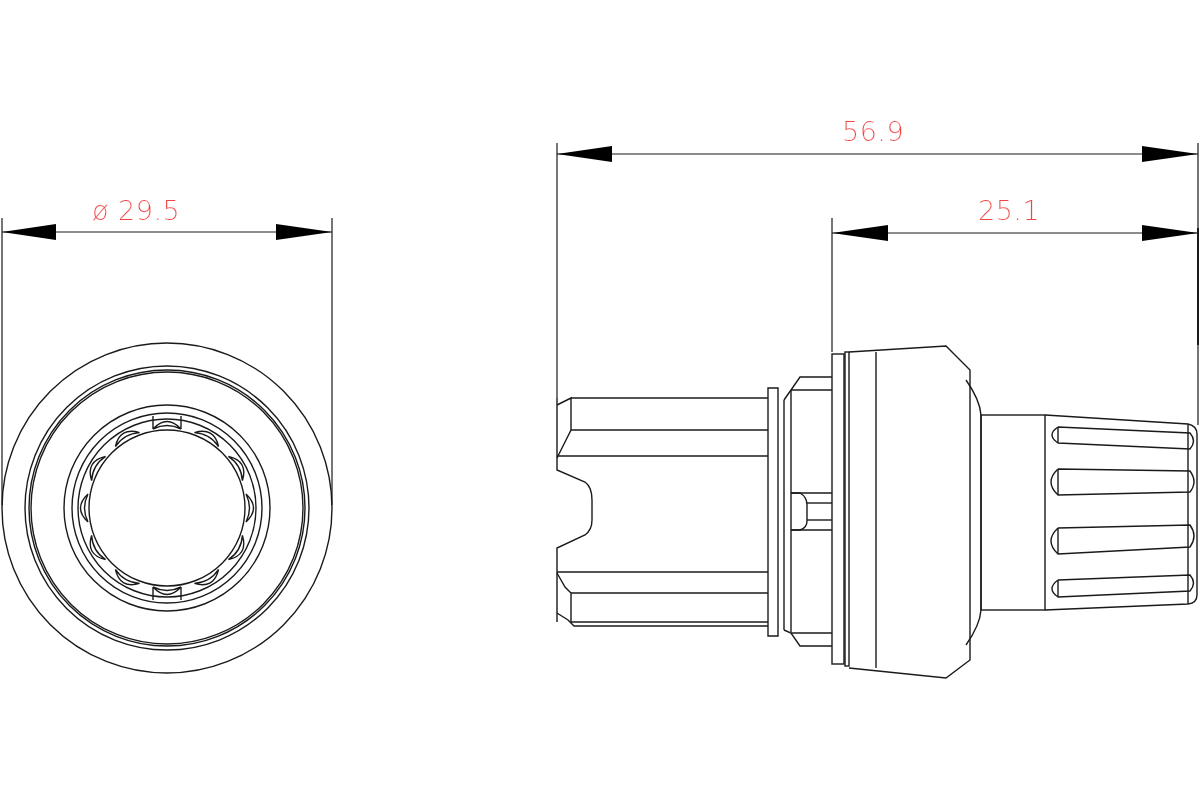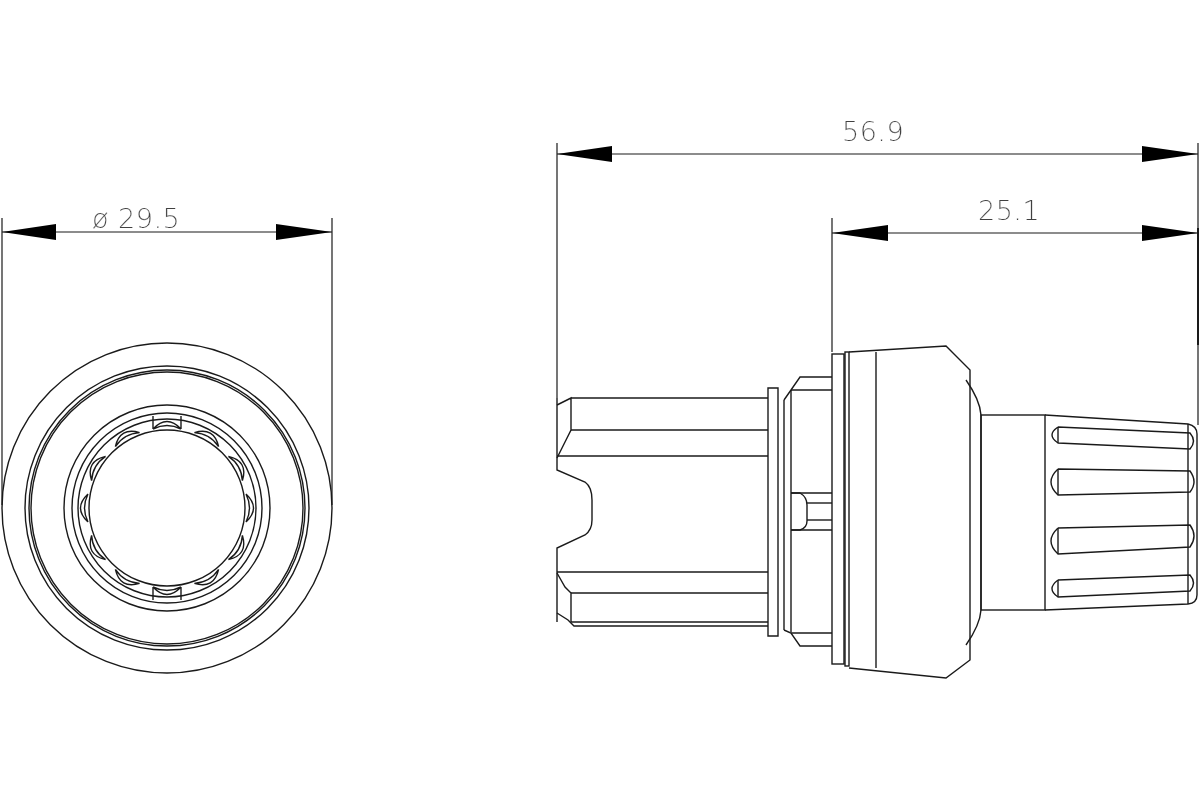--- a/index.html
+++ b/index.html
@@ -7,21 +7,21 @@
     #drawing { position: absolute; left: 0; top: 0; width: 1200px; height: 800px; }
     .ln { fill: none; stroke: #1a1a1a; stroke-width: 1.4; }
     .lnb { fill: none; stroke: #1a1a1a; stroke-width: 2; }
     .dim { fill: none; stroke: #1a1a1a; stroke-width: 1.2; }
     .arrow { fill: #000000; stroke: none; }
     .dim-label {
       position: absolute;
       font-family: "DejaVu Sans", sans-serif;
       font-size: 27px;
       font-weight: 200;
-      color: #404040;
+      color: #ef4444;
       letter-spacing: 0.5px;
       line-height: 1;
       white-space: nowrap;
       -webkit-text-stroke: 0.2px #fff;
     }
   </style>
 </head>
 <body>
 
 <svg id="drawing" viewBox="0 0 1200 800" xmlns="http://www.w3.org/2000/svg">
@@ -160,15 +160,15 @@
 
       <path class="ln" d="M1058,528 L1190,525 Q1198,536 1190,547 L1058,554 Q1044,541 1058,528"></path>
       <line class="ln" x1="1058" y1="528" x2="1058" y2="554"></line>
 
       <path class="ln" d="M1058,580 L1190,575 Q1197,583 1190,591 L1058,597 Q1046,589 1058,580"></path>
       <line class="ln" x1="1058" y1="580" x2="1058" y2="597"></line>
     </g>
   </g>
 </svg>
 
-<div class="dim-label" style="left:92px; top:197px;margin-top:8px;">ø 29.5</div>
+<div class="dim-label" style="left:92px; top:197px;">ø 29.5</div>
 <div class="dim-label" style="left:842px; top:118px;">56.9</div>
 <div class="dim-label" style="left:978px; top:197px;">25.1</div>
 
 </body></html>

